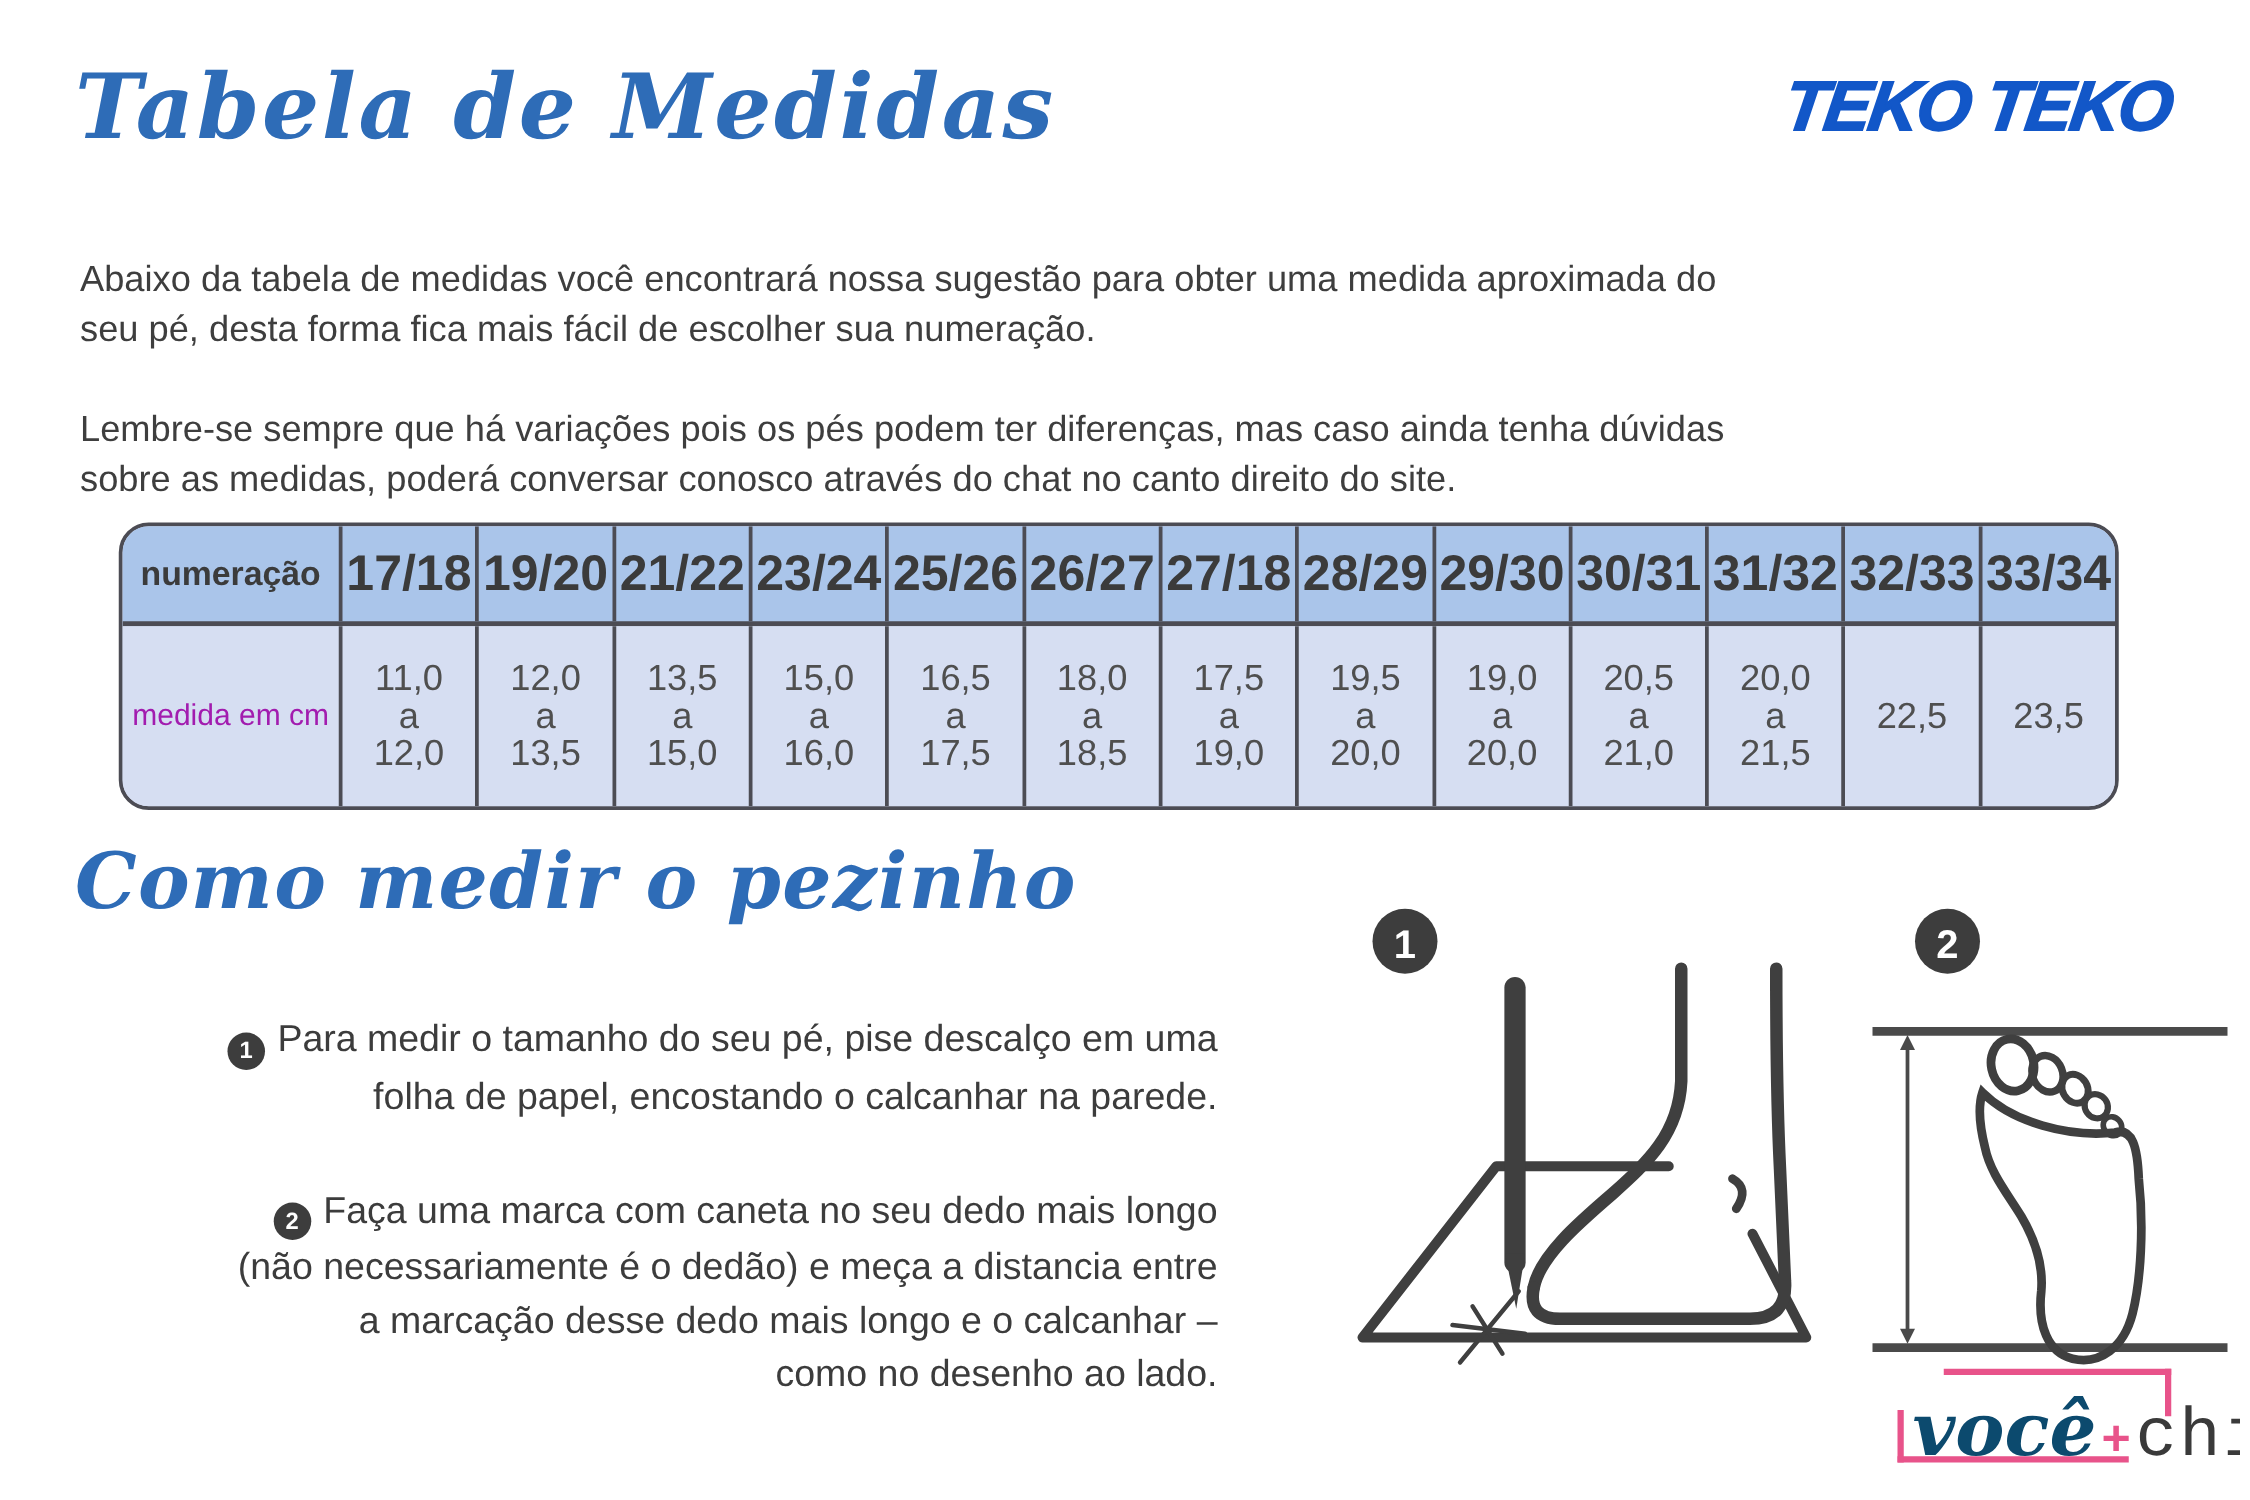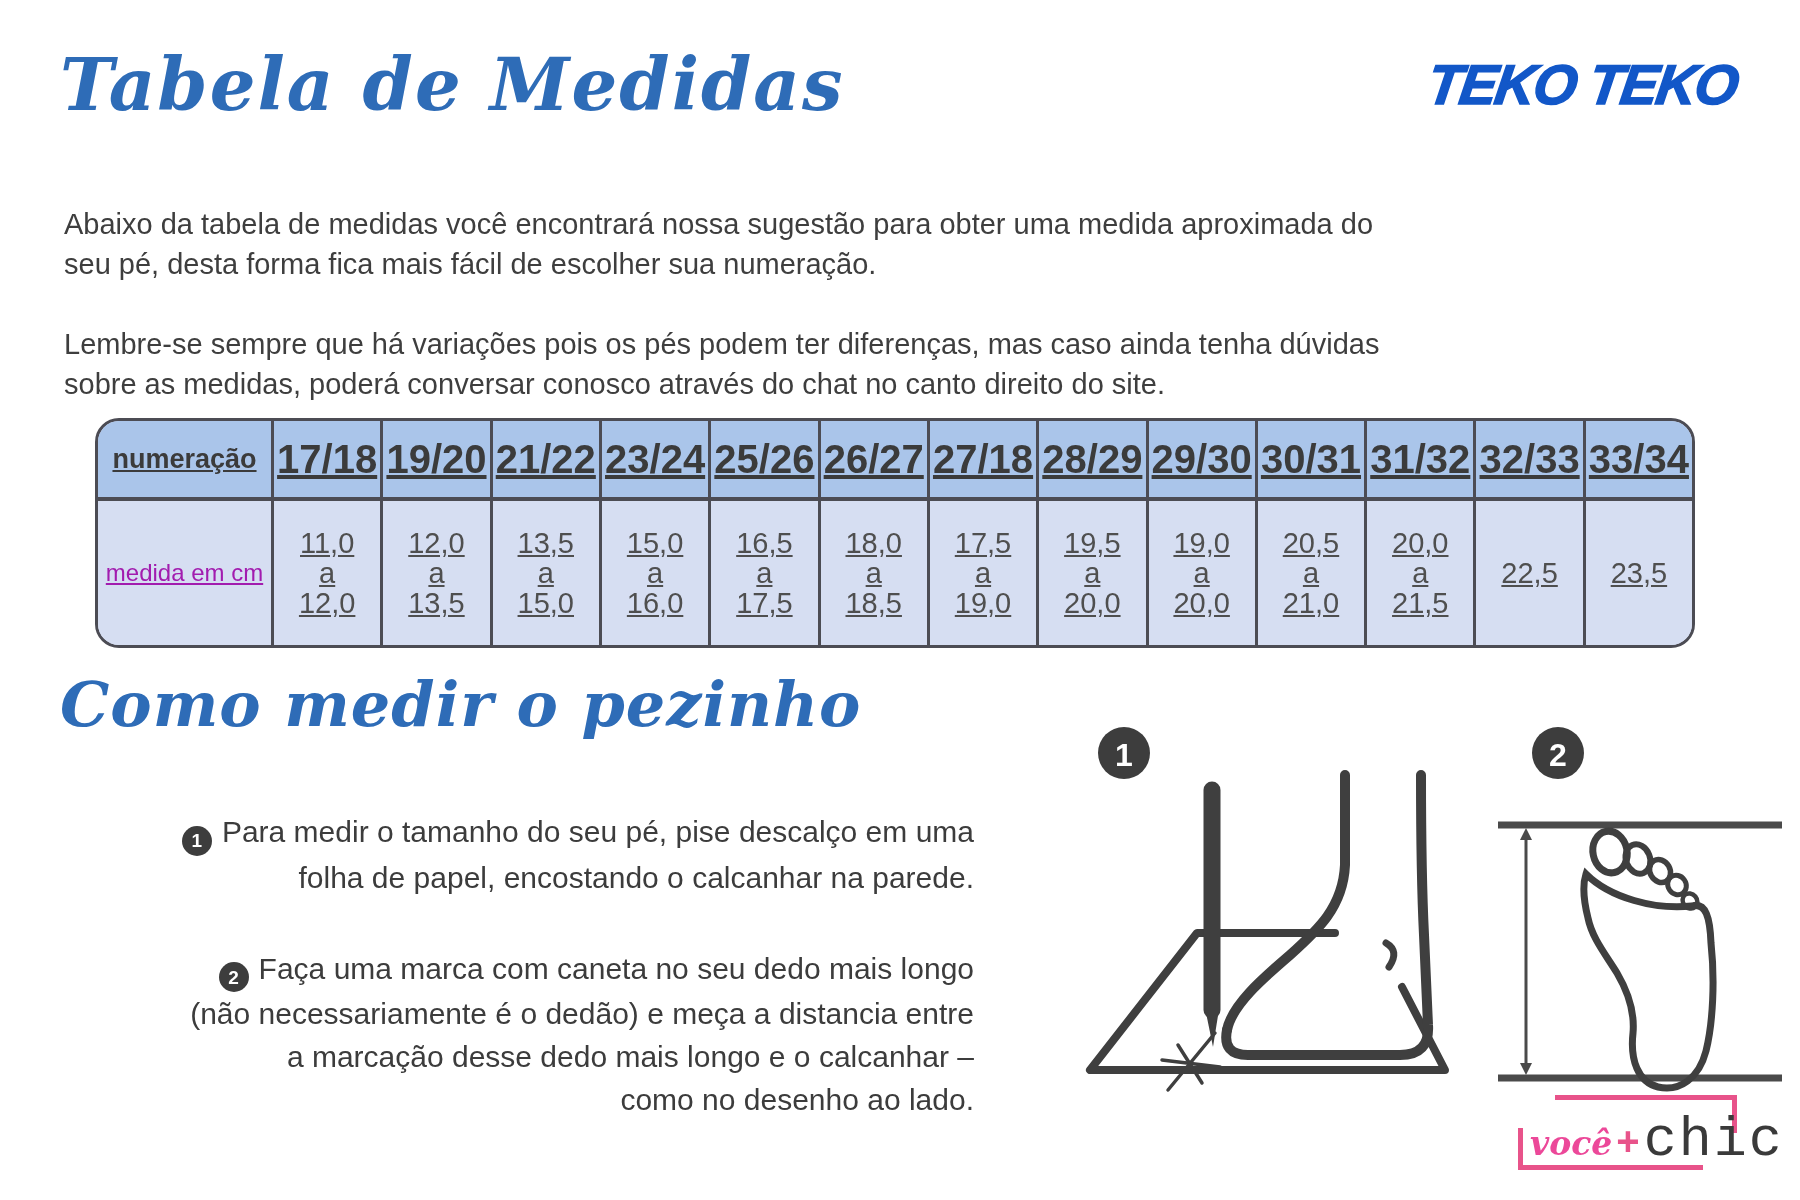--- a/index.html
+++ b/index.html
@@ -31,21 +31,21 @@
   .size-table {
     position:absolute; left:95px; top:418px; width:1600px; height:230px;
     border:3px solid #4c4c54; border-radius:24px; overflow:hidden;
     background:#d6def2; display:flex; flex-direction:column;
   }
   .trow { display:flex; width:100%; }
   .trow.thead { height:80px; background:#aac5ea; border-bottom:4px solid #4c4c54; }
   .trow.tbody { flex:1; background:#d6def2; }
   .tcell {
     flex:1 1 0; display:flex; align-items:center; justify-content:center;
-    border-left:3px solid #4c4c54; text-align:center;text-decoration:underline;
+    border-left:3px solid #4c4c54; text-align:center;
   }
   .tcell:first-child { border-left:none; flex:0 0 173px; }
   .thead .tcell { font-weight:bold; font-size:40px; color:#3b3b3b; }
   .thead .tcell.rowlab { font-size:27px; }
   .tbody .tcell { font-size:29px; color:#4f4f4f; line-height:30px; white-space:pre-line; }
   .tbody .tcell.rowlab { font-size:24px; color:#a21caf; white-space:nowrap; }
 
   .script-title2 {
     position:absolute; left:60px; top:668px;
     font-family:"DejaVu Serif", serif; font-style:italic; font-weight:bold;
@@ -74,21 +74,21 @@
   .vc-bracket-bl {
     position:absolute; left:10px; top:45px; width:185px; height:42px;
     border-left:5px solid #e8538a; border-bottom:5px solid #e8538a;
   }
   .vc-text {
     position:absolute; left:22px; top:26px; display:flex; align-items:baseline;
     white-space:nowrap;
   }
   .vc-word1 {
     font-family:"DejaVu Serif", serif; font-style:italic; font-weight:bold;
-    font-size:33px; color:#ec4899;
+    font-size:59px; color:#0c4a6e;
   }
   .vc-plus { font-size:40px; font-weight:bold; color:#e8538a; margin:0 4px; }
   .vc-word2 {
     font-family:Liberation Mono, monospace; font-size:55px; color:#3a3a3a;
     letter-spacing:2px;
   }
 </style>
 </head>
 <body>
 

